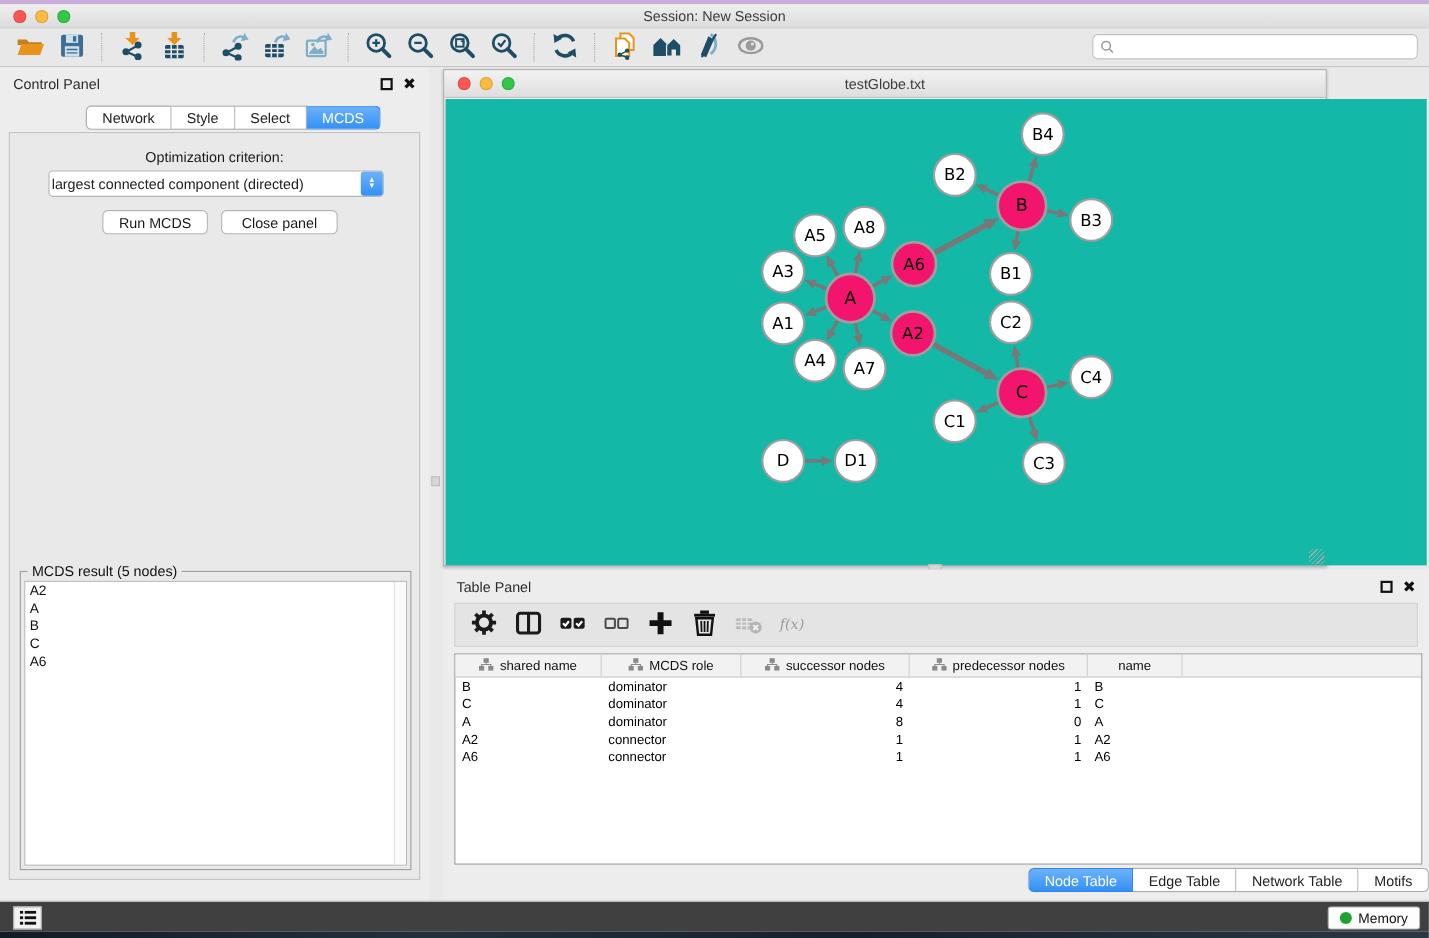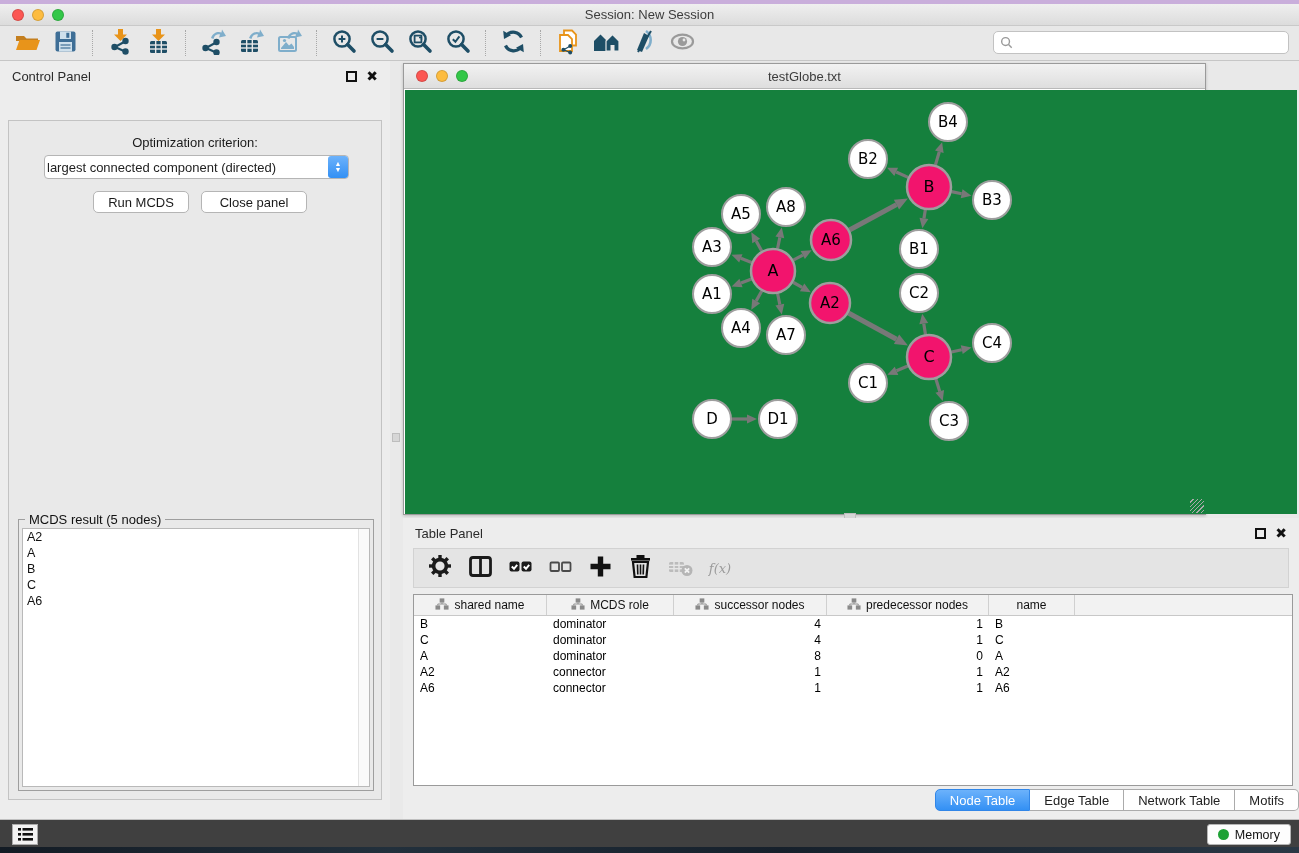--- a/index.html
+++ b/index.html
@@ -66,21 +66,21 @@
   
   #v-divider { left:390px; top:61px; width:13px; height:758px; background:#E9E9E9; }
   #v-divider .grip { position:absolute; left:2px; top:372px; width:8px; height:9px; background:#D6D6D6; border:1px solid #BDBDBD; }
 
   
   #network-window { left:403px; top:63px; width:803px; height:452px; background:#fff;
     border:1px solid #9A9A9A; box-shadow:0 1px 3px rgba(0,0,0,.2); }
   #nw-titlebar { height:25px; background:linear-gradient(#F2F2F2,#DEDEDE); border-bottom:1px solid #B9B9B9;
     display:flex; align-items:center; position:relative; }
   #nw-titlebar .wtitle { position:absolute; left:0; right:0; text-align:center; font-size:13px; color:#3C3C3C; }
-  #graph-canvas { position:absolute; left:1px; top:26px; width:892px; height:424px; background:#15803d; }
+  #graph-canvas { position:absolute; left:1px; top:26px; width:892px; height:424px; background:#14b8a6; }
   #resize-grip { position:absolute; right:1px; bottom:1px; width:14px; height:14px;
     background:repeating-linear-gradient(135deg,transparent 0 2px,#AAA 2px 3px); }
 
   
   #h-splitter { left:403px; top:515px; width:896px; height:3px; }
   #h-splitter .grip { position:absolute; left:441px; top:-2px; width:12px; height:7px; background:#D6D6D6; border:1px solid #BDBDBD; }
 
   
   #table-panel { left:403px; top:518px; width:896px; height:301px; background:#EDEDED; }
   #tp-toolbar { position:absolute; left:10px; top:30px; width:876px; height:40px; background:#E4E4E4;
@@ -300,20 +300,26 @@
 </div>
 
 <div id="control-panel" class="abs">
   <div class="panel-titlerow">
     <span class="panel-title">Control Panel</span>
     <span class="panel-ctrls">
       <span class="float-box"></span>
       <span class="close-x">✖</span>
     </span>
   </div>
+  <div id="cp-tabs">
+      <span class="seg">Network</span>
+      <span class="seg">Style</span>
+      <span class="seg">Select</span>
+      <span class="seg active">MCDS</span>
+    </div>
   <div id="cp-inner">
     <div id="opt-label">Optimization criterion:</div>
     <div id="criterion-select">
       <span class="val">largest connected component (directed)</span>
       <span class="stepper">
           <span>▲</span>
           <span>▼</span>
         </span>
     </div>
     <div class="pushbtn" id="run-btn">Run MCDS</div>

